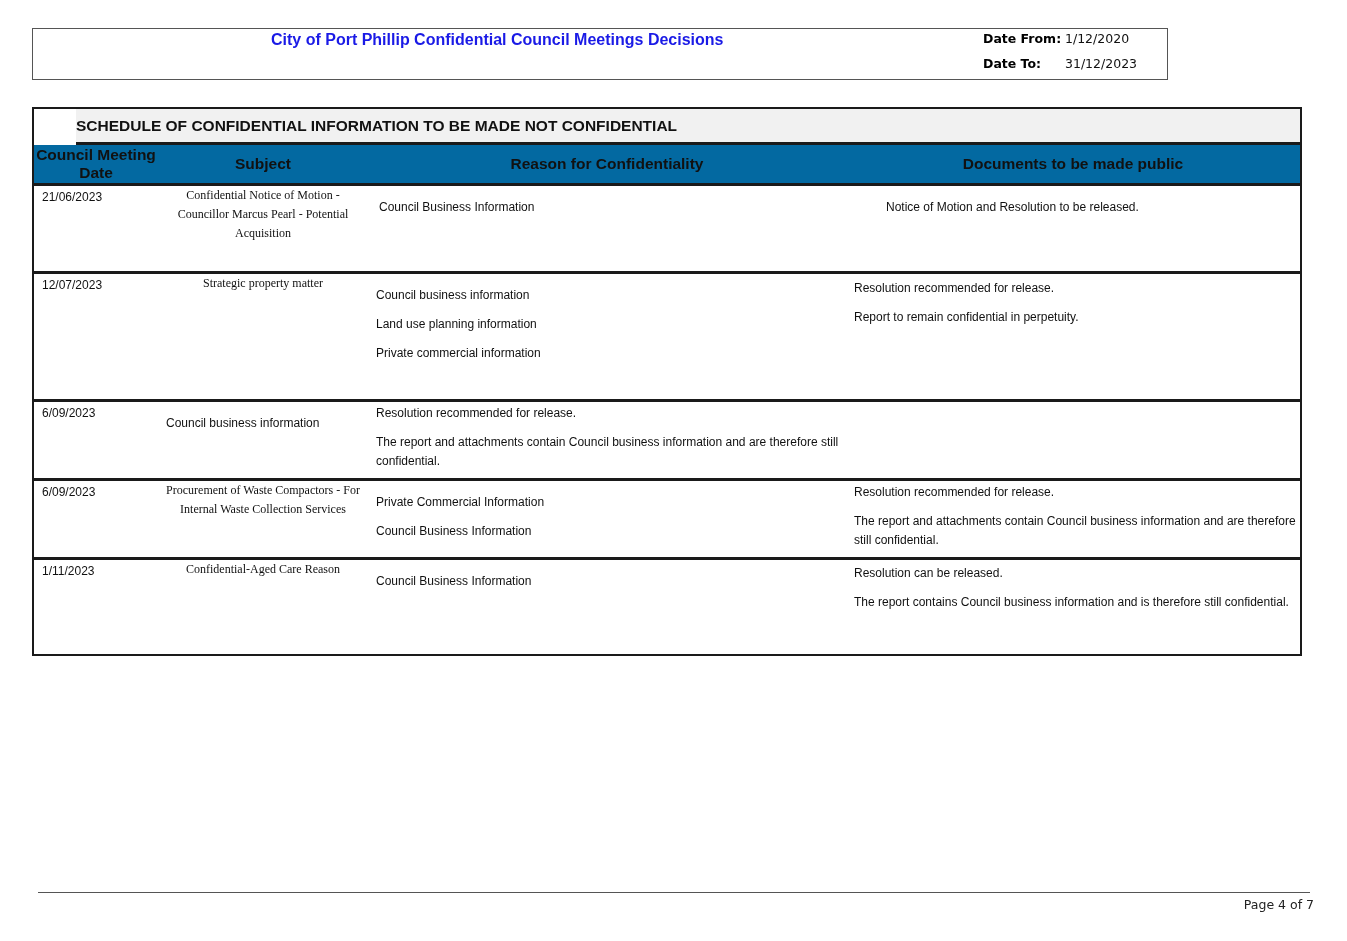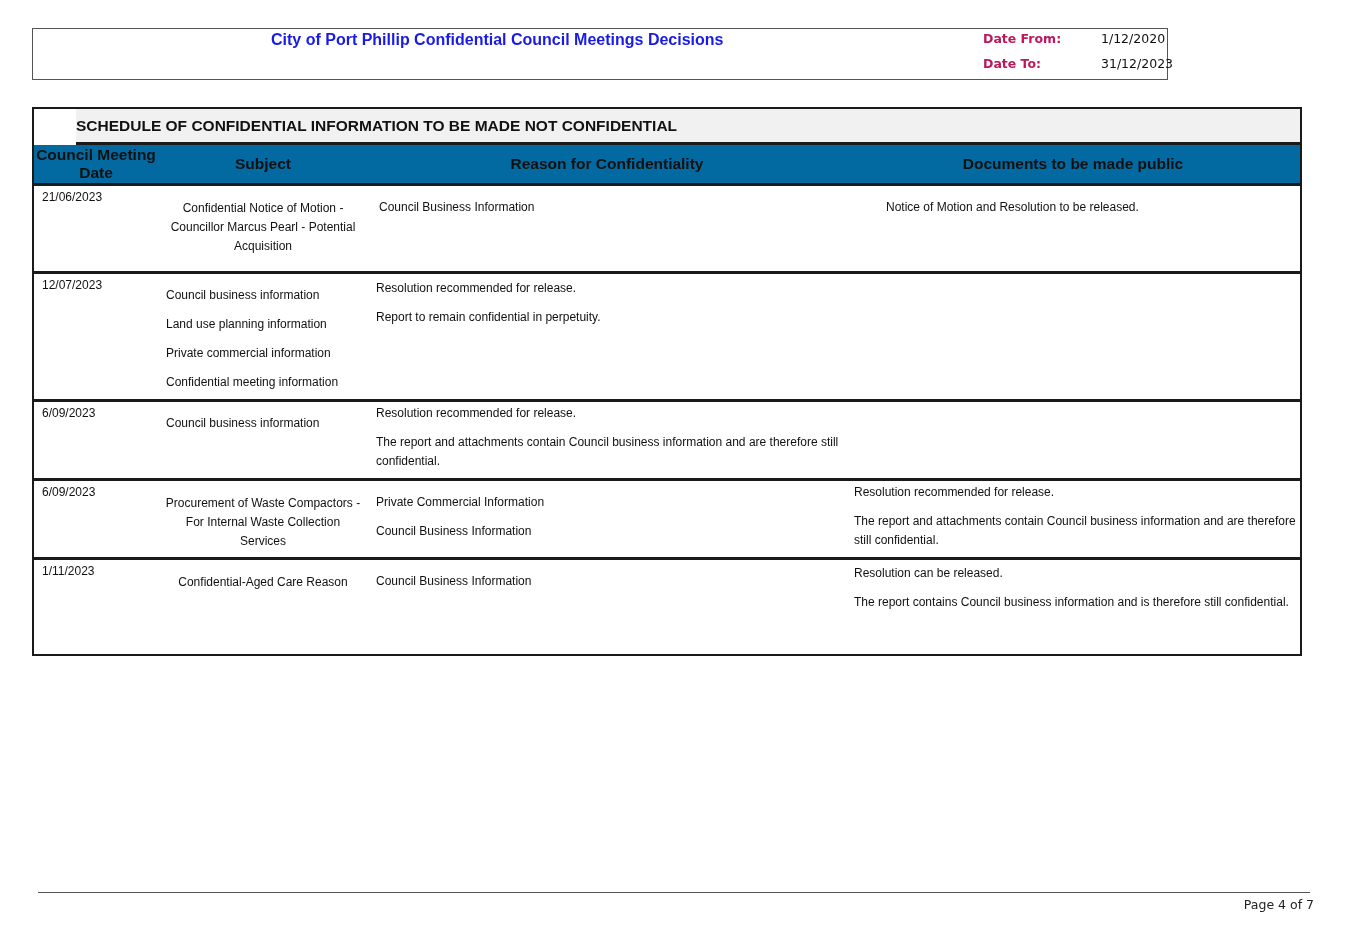--- a/index.html
+++ b/index.html
@@ -4,38 +4,38 @@
 <style>
   html, body { margin: 0; padding: 0; background: #ffffff; }
   body { width: 1347px; height: 941px; position: relative; overflow: hidden;
          font-family: "Liberation Sans", sans-serif; color: #111; }
 
   .header-box { position: absolute; left: 32px; top: 28px; width: 1136px; height: 52px;
     border: 1px solid #555; box-sizing: border-box; }
   .header-title { position: absolute; left: 238px; top: 2px; font-size: 16px; font-weight: bold;
     color: #1a1ae6; white-space: nowrap; }
   .date-label { position: absolute; left: 950px; font-family: "DejaVu Sans", sans-serif;
-    font-size: 12.5px; font-weight: bold; color: #be185d; }
-  .date-value { position: absolute; left: 1068px; font-family: "DejaVu Sans", sans-serif;
+    font-size: 12.5px; font-weight: bold; color: #000000; }
+  .date-value { position: absolute; left: 1032px; font-family: "DejaVu Sans", sans-serif;
     font-size: 12.5px; color: #111; text-align: right; }
   .row-from { top: 2px; }
   .row-to { top: 27px; }
 
   .schedule { position: absolute; left: 32px; top: 107px; width: 1270px;
     border: 2px solid #1a1a1a; box-sizing: border-box; }
   .schedule-title { height: 33px; background: #f1f1f1; border-bottom: 3px solid #1a1a1a;
     font-size: 15.5px; font-weight: bold; text-align: left; line-height: 33px; margin-left: 42px; }
   .grid-row { display: grid; grid-template-columns: 124px 210px 478px 454px; }
   .col-head { background: #0369a1; border-bottom: 3px solid #1a1a1a; height: 38px; }
   .col-head > div { font-size: 15.5px; font-weight: bold; text-align: center;
     display: flex; align-items: center; justify-content: center; line-height: 18px; }
   .data-row { border-bottom: 3px solid #1a1a1a; font-size: 12px; line-height: 19px; }
   .data-row:last-child { border-bottom: none; }
   .c-date { padding: 2px 0 0 8px; }
-  .c-subject { padding: 13px 4px 0 4px; text-align: center; }
+  .c-subject { padding: 0 4px 0 4px; text-align: center; font-family: Liberation Serif, serif; }
   .c-reason { padding-left: 8px; }
   .c-docs { padding-left: 8px; }
   .reason-line { display: block; margin-bottom: 10px; }
   .doc-line { display: block; margin-bottom: 10px; }
 
   .footer-rule { position: absolute; left: 38px; top: 892px; width: 1272px; height: 0;
     border-top: 1px solid #555; }
   .page-num { position: absolute; right: 33px; top: 897px; font-family: "DejaVu Sans", sans-serif;
     font-size: 12.5px; color: #222; }
 </style>
@@ -65,25 +65,25 @@
     <div class="c-reason" style="padding-top:12px;padding-left:11px;">
       <span class="reason-line">Council Business Information</span>
     </div>
     <div class="c-docs" style="padding-top:12px;margin-left:32px;">
       <span class="doc-line">Notice of Motion and Resolution to be released.</span>
     </div>
   </div>
 
   <div class="grid-row data-row" style="height:125px;">
     <div class="c-date">12/07/2023</div>
+    <div class="c-subject">Strategic property matter</div>
     <div class="c-reason" style="padding-top:12px;">
       <span class="reason-line">Council business information</span>
       <span class="reason-line">Land use planning information</span>
       <span class="reason-line">Private commercial information</span>
-      <span class="reason-line">Confidential meeting information</span>
     </div>
     <div class="c-docs" style="padding-top:5px;">
       <span class="doc-line">Resolution recommended for release.</span>
       <span class="doc-line">Report to remain confidential in perpetuity.</span>
     </div>
   </div>
 
   <div class="grid-row data-row" style="height:76px;">
     <div class="c-date">6/09/2023</div>
     <div class="c-reason" style="padding-top:12px;">

